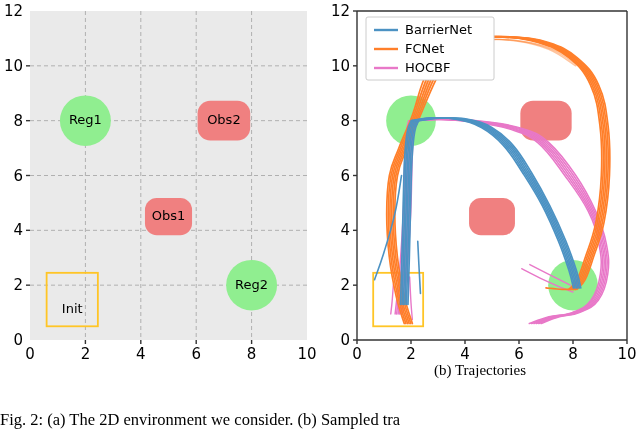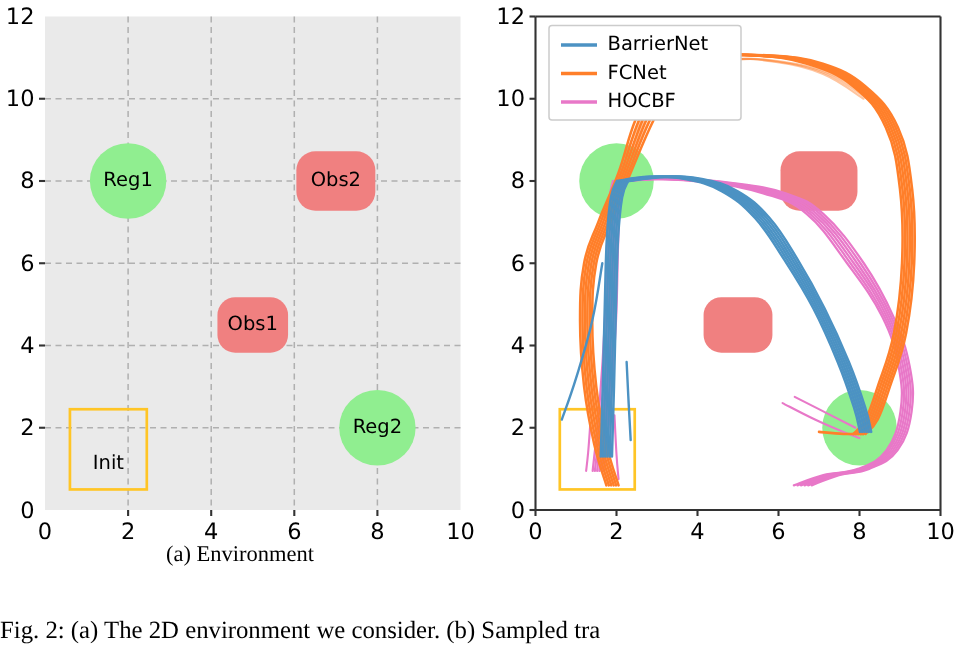--- a/index.html
+++ b/index.html
@@ -128,21 +128,20 @@
           <text x="23" y="70.83333333333331" class="tick-label" text-anchor="end">10</text>
           <text x="23" y="16" class="tick-label" text-anchor="end">12</text>
           <text x="30" y="359" class="tick-label" text-anchor="middle">0</text>
           <text x="85.4" y="359" class="tick-label" text-anchor="middle">2</text>
           <text x="140.8" y="359" class="tick-label" text-anchor="middle">4</text>
           <text x="196.2" y="359" class="tick-label" text-anchor="middle">6</text>
           <text x="251.60000000000002" y="359" class="tick-label" text-anchor="middle">8</text>
           <text x="307" y="359" class="tick-label" text-anchor="middle">10</text>
         </g>
     </svg>
-    <div class="subcaption">(a) Environment</div>
   </div>
 
   <div class="panel panel-b">
     <svg width="320" height="360" viewBox="0 0 320 360">
       <rect x="37" y="11" width="270" height="329" fill="#ffffff"></rect>
 
       <g id="b-shapes">
           <ellipse cx="91" cy="120.66666666666669" rx="24.84" ry="25.223333333333336" fill="#90ee90"></ellipse>
           <ellipse cx="253" cy="285.1666666666667" rx="24.84" ry="25.223333333333336" fill="#90ee90"></ellipse>
           <rect x="149.05" y="198.11875" width="45.9" height="37.0125" rx="11.844000000000001" ry="11.844000000000001" fill="#f08080"></rect>
@@ -232,16 +231,17 @@
       <g id="b-legend">
           <rect x="46" y="17" width="128" height="63" fill="#ffffff" stroke="#cccccc" stroke-width="1" rx="2"></rect>
           <line x1="54" y1="30" x2="78" y2="30" stroke="#4c92c3" stroke-width="2.4"></line>
           <text x="85" y="30" class="legend-text">BarrierNet</text>
           <line x1="54" y1="49" x2="78" y2="49" stroke="#ff7f2a" stroke-width="2.4"></line>
           <text x="85" y="49" class="legend-text">FCNet</text>
           <line x1="54" y1="68" x2="78" y2="68" stroke="#e878c8" stroke-width="2.4"></line>
           <text x="85" y="68" class="legend-text">HOCBF</text>
         </g>
     </svg>
+    <div class="subcaption">(b) Trajectories</div>
   </div>
 
   <div class="figcaption">Fig. 2: (a) The 2D environment we consider. (b) Sampled tra</div>
 </div>
 
 </body></html>

